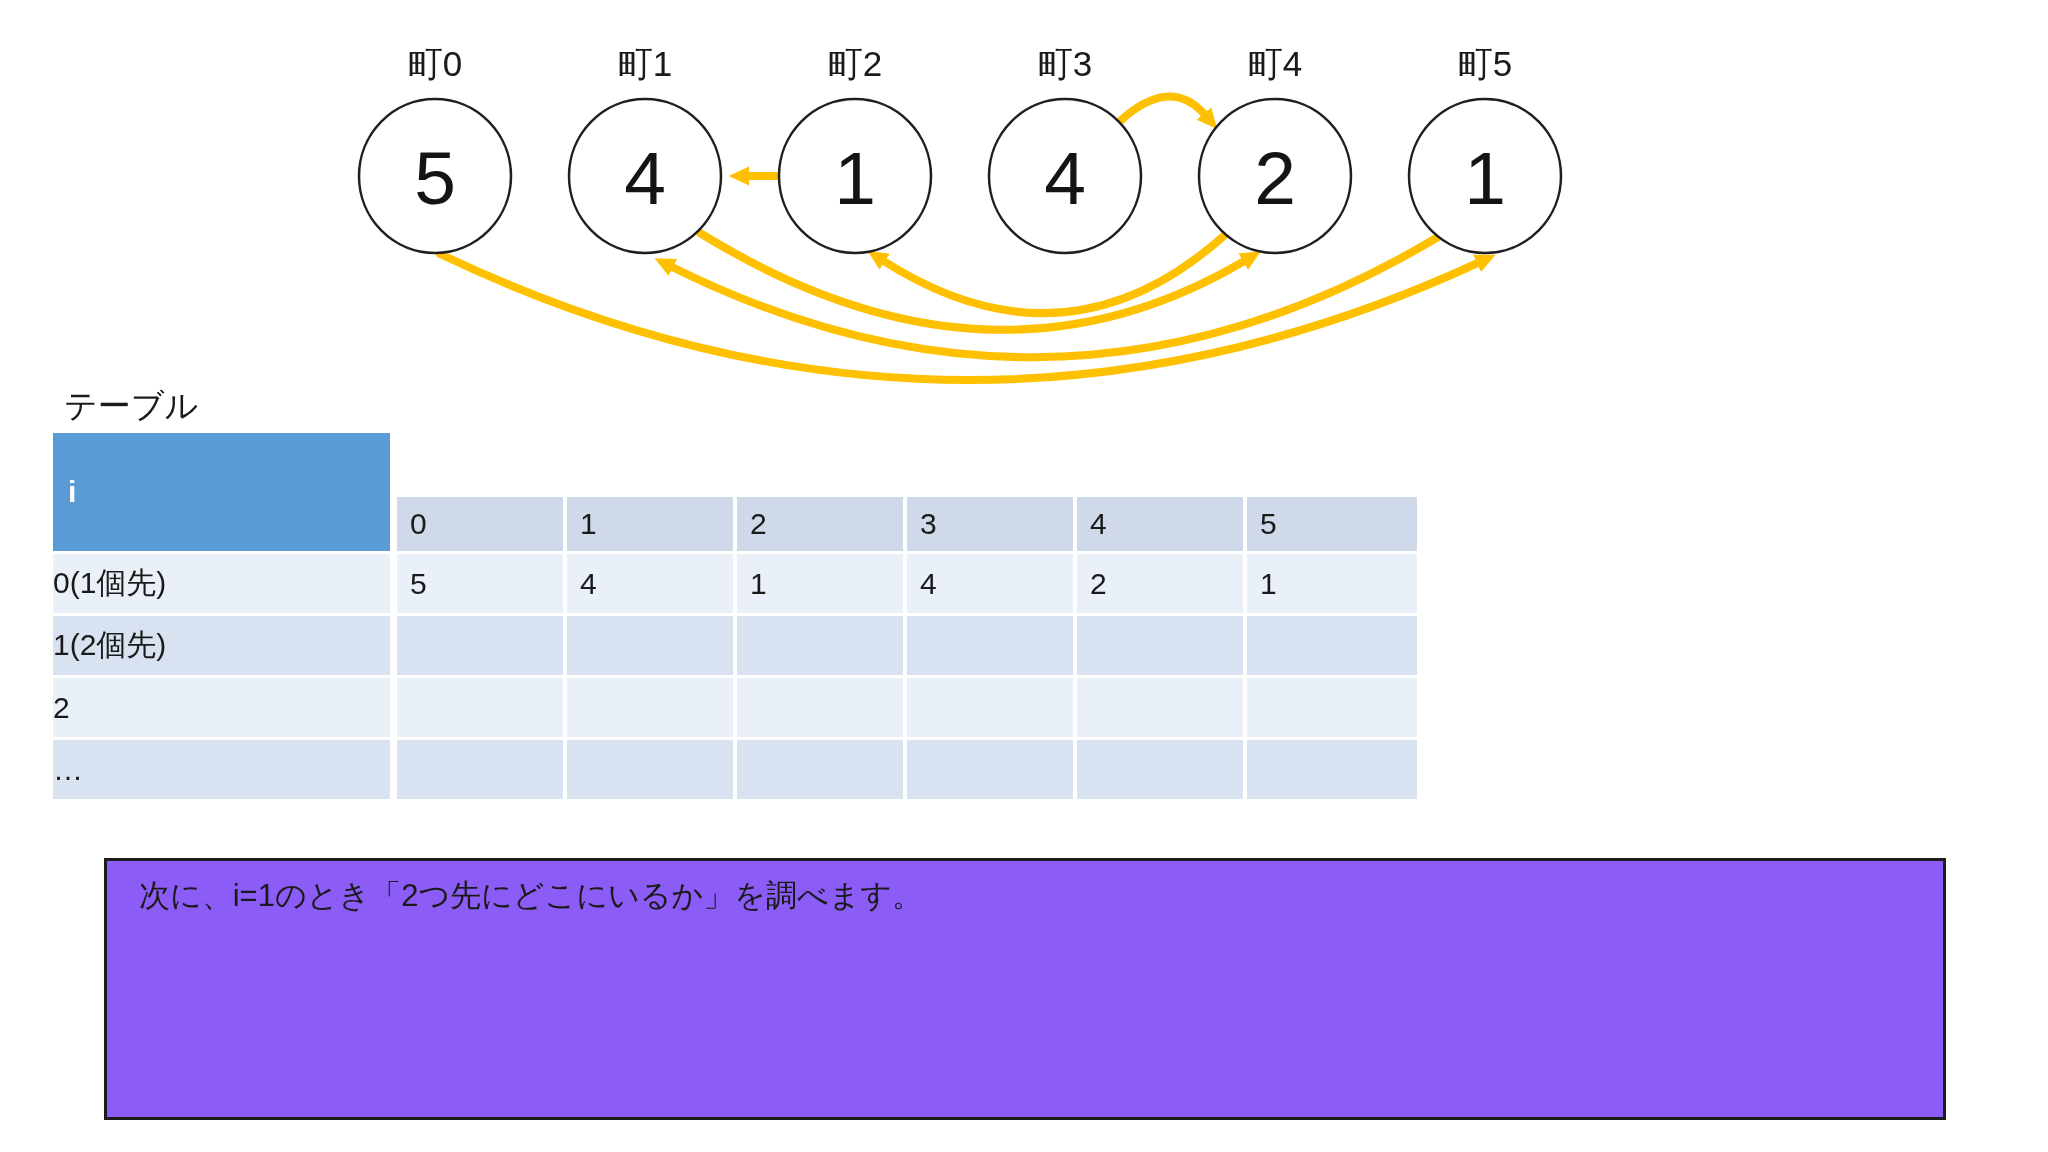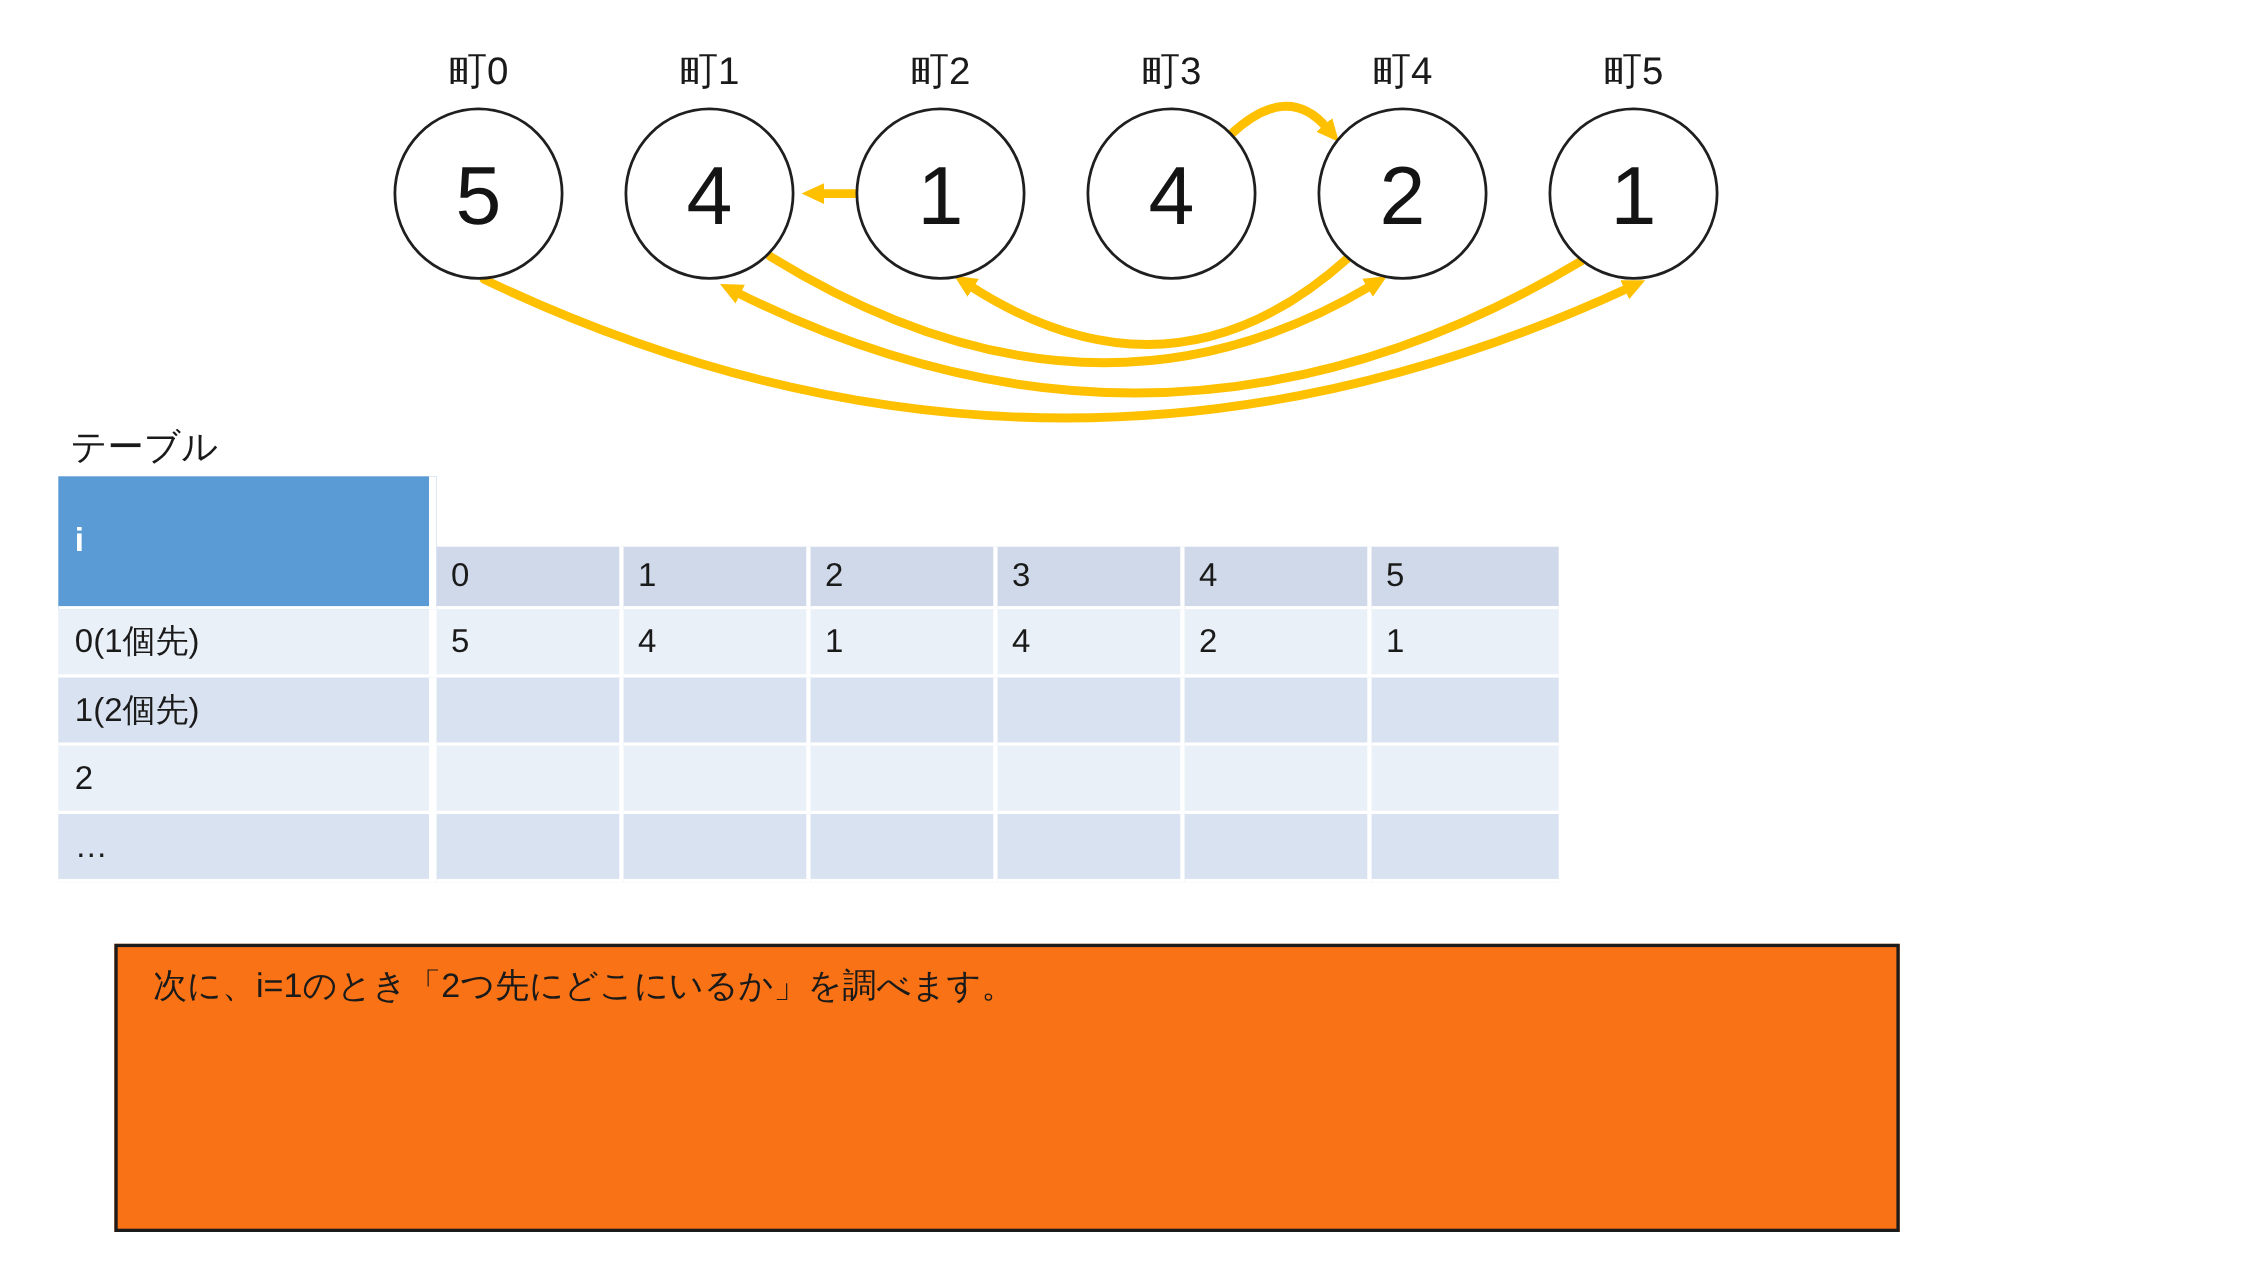--- a/index.html
+++ b/index.html
@@ -16,28 +16,28 @@
   #table-title{left:64px;top:384px;font-size:33px;}
   #dp-table{left:53px;top:433px;display:grid;
     grid-template-columns:344px repeat(6,170px);
     grid-template-rows:64px 57px 62px 62px 62px 62px;}
   .cell{font-size:30px;display:flex;align-items:center;box-sizing:border-box;}
   .corner{grid-column:1;grid-row:1/3;background:#5B9BD5;color:#ffffff;font-weight:bold;
     padding-left:15px;border-right:7px solid #fff;border-bottom:3px solid #fff;}
   .group-header{grid-column:2/8;grid-row:1;background:#5B9BD5;color:#ffffff;font-weight:bold;
     font-size:33px;justify-content:center;border-bottom:4px solid #1a1a1a;}
   .colhead{grid-row:2;background:#CFD9E9;padding-left:13px;border-bottom:3px solid #fff;}
-  .rowlabel{grid-column:1;padding-left:15px;border-right:7px solid #fff;border-bottom:3px solid #fff;}
+  .rowlabel{grid-column:1;border-right:7px solid #fff;border-bottom:3px solid #fff;}
   .datacell{padding-left:13px;border-bottom:3px solid #fff;}
   .gapr{border-right:4px solid #fff;}
   .band-light{background:#EAF0F8;}
   .band-dark{background:#D9E2F0;}
   
-  #note-box{left:104px;top:858px;width:1623px;height:262px;box-sizing:border-box;
-    border:3px solid #1c1c1c;background:#f97316;}
+  #note-box{left:104px;top:858px;width:1842px;height:262px;box-sizing:border-box;
+    border:3px solid #1c1c1c;background:#8b5cf6;}
   #note-text{margin:14px 0 0 32px;font-size:31px;}
 </style>
 </head>
 <body>
 
 <svg id="graph-svg" width="2048" height="430" viewBox="0 0 2048 430">
   <defs>
     <marker id="ah" viewBox="0 0 10 10" refX="1.5" refY="5" markerWidth="2.7" markerHeight="2.7" orient="auto" markerUnits="strokeWidth">
       <path d="M0,0.6 L9.5,5 L0,9.4 z" fill="#FFC000"></path>
     </marker>

